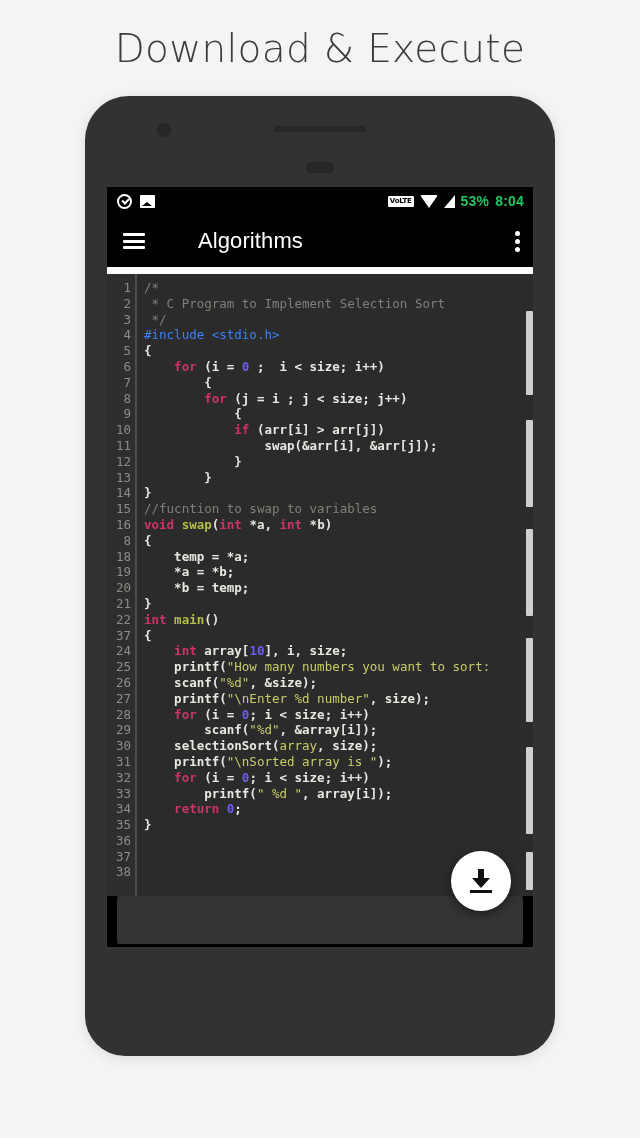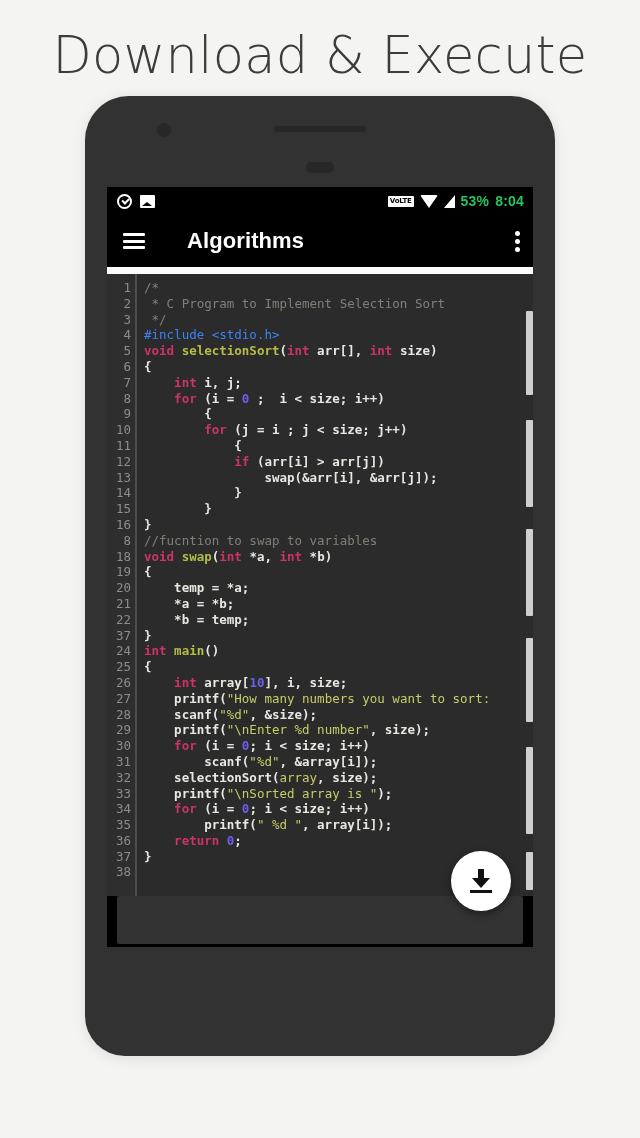--- a/index.html
+++ b/index.html
@@ -16,21 +16,21 @@
   }
 
   
   .promo-title {
     position: absolute;
     top: 26px;
     left: 0;
     width: 640px;
     text-align: center;
     font-family: "DejaVu Sans", sans-serif;
-    font-size: 51px;
+    font-size: 39px;
     font-weight: 300;
     letter-spacing: 0.3px;
     color: #3c3c3c;
     white-space: nowrap;
   }
 
   
   .phone-frame {
     position: absolute;
     left: 85px;
@@ -175,25 +175,25 @@
     justify-content: space-between;
     cursor: pointer;
   }
   .icon-hamburger span {
     display: block;
     height: 3px;
     background: #ffffff;
     border-radius: 1px;
   }
   .appbar-title {
-    margin-left: 42px;
+    margin-left: 53px;
     color: #ffffff;
     font-family: "Liberation Sans", sans-serif;
     font-size: 22px;
-    font-weight: 700;
+    font-weight: 400;
     letter-spacing: 0.1px;
   }
   .icon-overflow {
     margin-left: auto;
     width: 5px;
     height: 21px;
     display: flex;
     flex-direction: column;
     justify-content: space-between;
     cursor: pointer;
@@ -406,23 +406,21 @@
           <div>35</div>
           <div>36</div>
           <div>37</div>
           <div>38</div>
         </div>
       <div class="code-area" id="code-area">
           <div class="code-line"><span class="tok-comment">/*</span></div>
           <div class="code-line"><span class="tok-comment"> * C Program to Implement Selection Sort</span></div>
           <div class="code-line"><span class="tok-comment"> */</span></div>
           <div class="code-line"><span class="tok-preproc">#include &lt;stdio.h&gt;</span></div>
-          <div class="code-line"><span class="tok-kw">void </span><span class="tok-fn">selectionSort</span><span class="tok-plain">(</span><span class="tok-kw">int</span><span class="tok-plain"> arr[], </span><span class="tok-kw">int</span><span class="tok-plain"> size)</span></div>
           <div class="code-line"><span class="tok-plain">{</span></div>
-          <div class="code-line"><span class="tok-plain">    </span><span class="tok-kw">int</span><span class="tok-plain"> i, j;</span></div>
           <div class="code-line"><span class="tok-plain">    </span><span class="tok-kw">for</span><span class="tok-plain"> (i = </span><span class="tok-num">0</span><span class="tok-plain"> ;  i &lt; size; i++)</span></div>
           <div class="code-line"><span class="tok-plain">        {</span></div>
           <div class="code-line"><span class="tok-plain">        </span><span class="tok-kw">for</span><span class="tok-plain"> (j = i ; j &lt; size; j++)</span></div>
           <div class="code-line"><span class="tok-plain">            {</span></div>
           <div class="code-line"><span class="tok-plain">            </span><span class="tok-kw">if</span><span class="tok-plain"> (arr[i] &gt; arr[j])</span></div>
           <div class="code-line"><span class="tok-plain">                swap(&amp;arr[i], &amp;arr[j]);</span></div>
           <div class="code-line"><span class="tok-plain">            }</span></div>
           <div class="code-line"><span class="tok-plain">        }</span></div>
           <div class="code-line"><span class="tok-plain">}</span></div>
           <div class="code-line"><span class="tok-comment">//fucntion to swap to variables</span></div>

